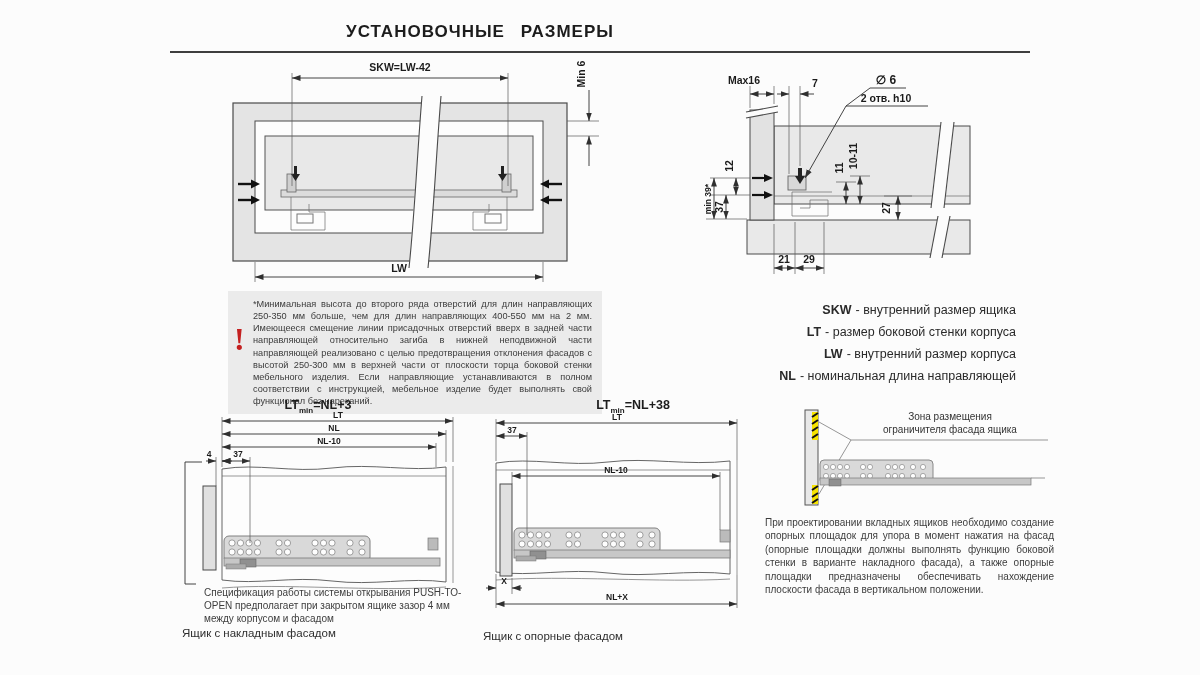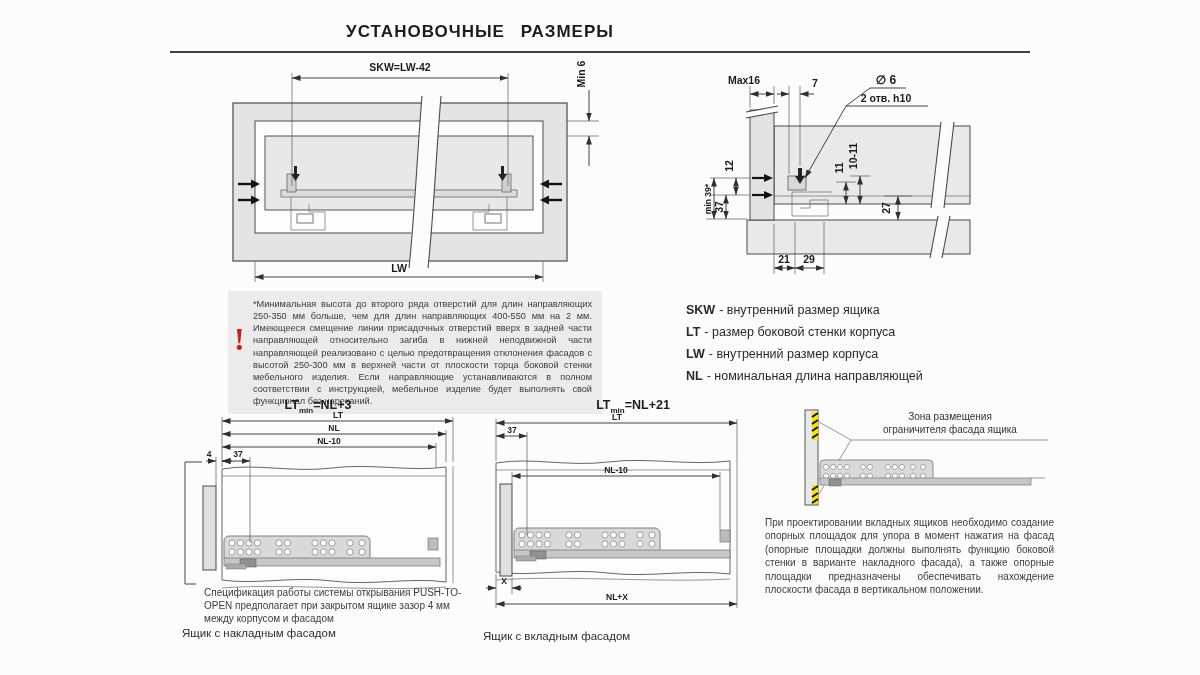--- a/index.html
+++ b/index.html
@@ -22,21 +22,21 @@
     background:#ebebeb;padding:7px 10px 7px 25px;
     font-size:9.2px;line-height:1.32;text-align:justify;color:#3b3b3b;
   }
   .warning-mark{
     position:absolute;left:6px;top:32px;
     font-size:32px;font-weight:900;color:#c42020;line-height:1;
     font-family:"Liberation Serif",serif;
   }
   
   .legend{left:686px;top:299px;width:330px;font-size:12.5px;color:#2a2a2a;}
-  .legend-item{line-height:22px;}
+  .legend-item{line-height:22px;text-align:right;}
   .legend-abbr{font-weight:bold;margin-right:4px;}
   
   .diag-title{width:300px;text-align:center;font-size:12.5px;font-weight:bold;color:#1d1d1d;}
   .diag-title sub{font-size:8px;}
   .caption{width:300px;text-align:left;font-size:11.5px;color:#2e2e2e;}
   .note-left{left:204px;top:586px;width:274px;font-size:10px;line-height:1.32;color:#3d3d3d;}
   .notes-right{left:765px;top:516px;width:289px;font-size:10px;line-height:1.34;text-align:justify;color:#3d3d3d;}
   .notes-right p{margin:0 0 11px 0;}
   
   svg{overflow:visible;}
@@ -325,21 +325,21 @@
     <line x1="40" y1="49" x2="68" y2="49" class="dimline" marker-start="url(#mS)" marker-end="url(#mE)"></line>
     <text x="56" y="45" text-anchor="middle" class="dimtxt-s">37</text>
   </g>
 
   <polyline points="20,50 3,50 3,172 14,172" class="dimline" fill="none"></polyline>
 </svg>
 <div class="abs note-left">Спецификация работы системы открывания PUSH-TO-OPEN предполагает при закрытом ящике зазор 4 мм между корпусом и фасадом</div>
 <div class="abs caption" style="left:182px;top:627px;">Ящик с накладным фасадом</div>
 
 <div class="abs diag-title" style="left:483px;top:398px;">
-  <span>LT</span><sub>min</sub><span>=NL+21</span>
+  <span>LT</span><sub>min</sub><span>=NL+38</span>
 </div>
 <svg class="abs" style="left:483px;top:412px;" width="300" height="202" viewBox="0 0 300 202">
 
   <g>
     <path d="M13,51 C48,45 85,55 125,50 C165,45 205,54 247,49 L247,162 C205,157 165,166 125,161 C85,156 48,165 13,160 Z" fill="#fdfdfd" stroke="#555" stroke-width="0.9"></path>
     <line x1="254" y1="48" x2="254" y2="163" class="thin"></line>
     <line x1="13" y1="58" x2="247" y2="58" class="thin" stroke-width="0.5"></line>
     <path d="M13,168 C80,163 180,171 247,167" class="thin" stroke-width="0.6"></path>
   </g>
 
@@ -400,21 +400,21 @@
     <line x1="3" y1="176" x2="13" y2="176" class="dimline" marker-end="url(#mE)"></line>
     <line x1="39" y1="176" x2="29" y2="176" class="dimline" marker-end="url(#mE)"></line>
     <text x="21" y="172" text-anchor="middle" class="dimtxt-s">X</text>
   </g>
   <g>
     <line x1="254" y1="163" x2="254" y2="196" class="ext"></line>
     <line x1="13" y1="192" x2="254" y2="192" class="dimline" marker-start="url(#mS)" marker-end="url(#mE)"></line>
     <text x="134" y="188" text-anchor="middle" class="dimtxt-s">NL+X</text>
   </g>
 </svg>
-<div class="abs caption" style="left:483px;top:630px;">Ящик с вкладным фасадом</div>
+<div class="abs caption" style="left:483px;top:630px;">Ящик с опорные фасадом</div>
 
 <svg class="abs" style="left:793px;top:400px;" width="260" height="112" viewBox="0 0 260 112">
 
   <rect x="12" y="10" width="13" height="95" fill="#e8e8e8" stroke="#555" stroke-width="1"></rect>
 
   <g>
     <rect x="19" y="12" width="6" height="28" fill="#f6e300"></rect>
     <g stroke="#111" stroke-width="2">
       <line x1="19" y1="17" x2="25" y2="13"></line>
         <line x1="19" y1="24" x2="25" y2="20"></line>

